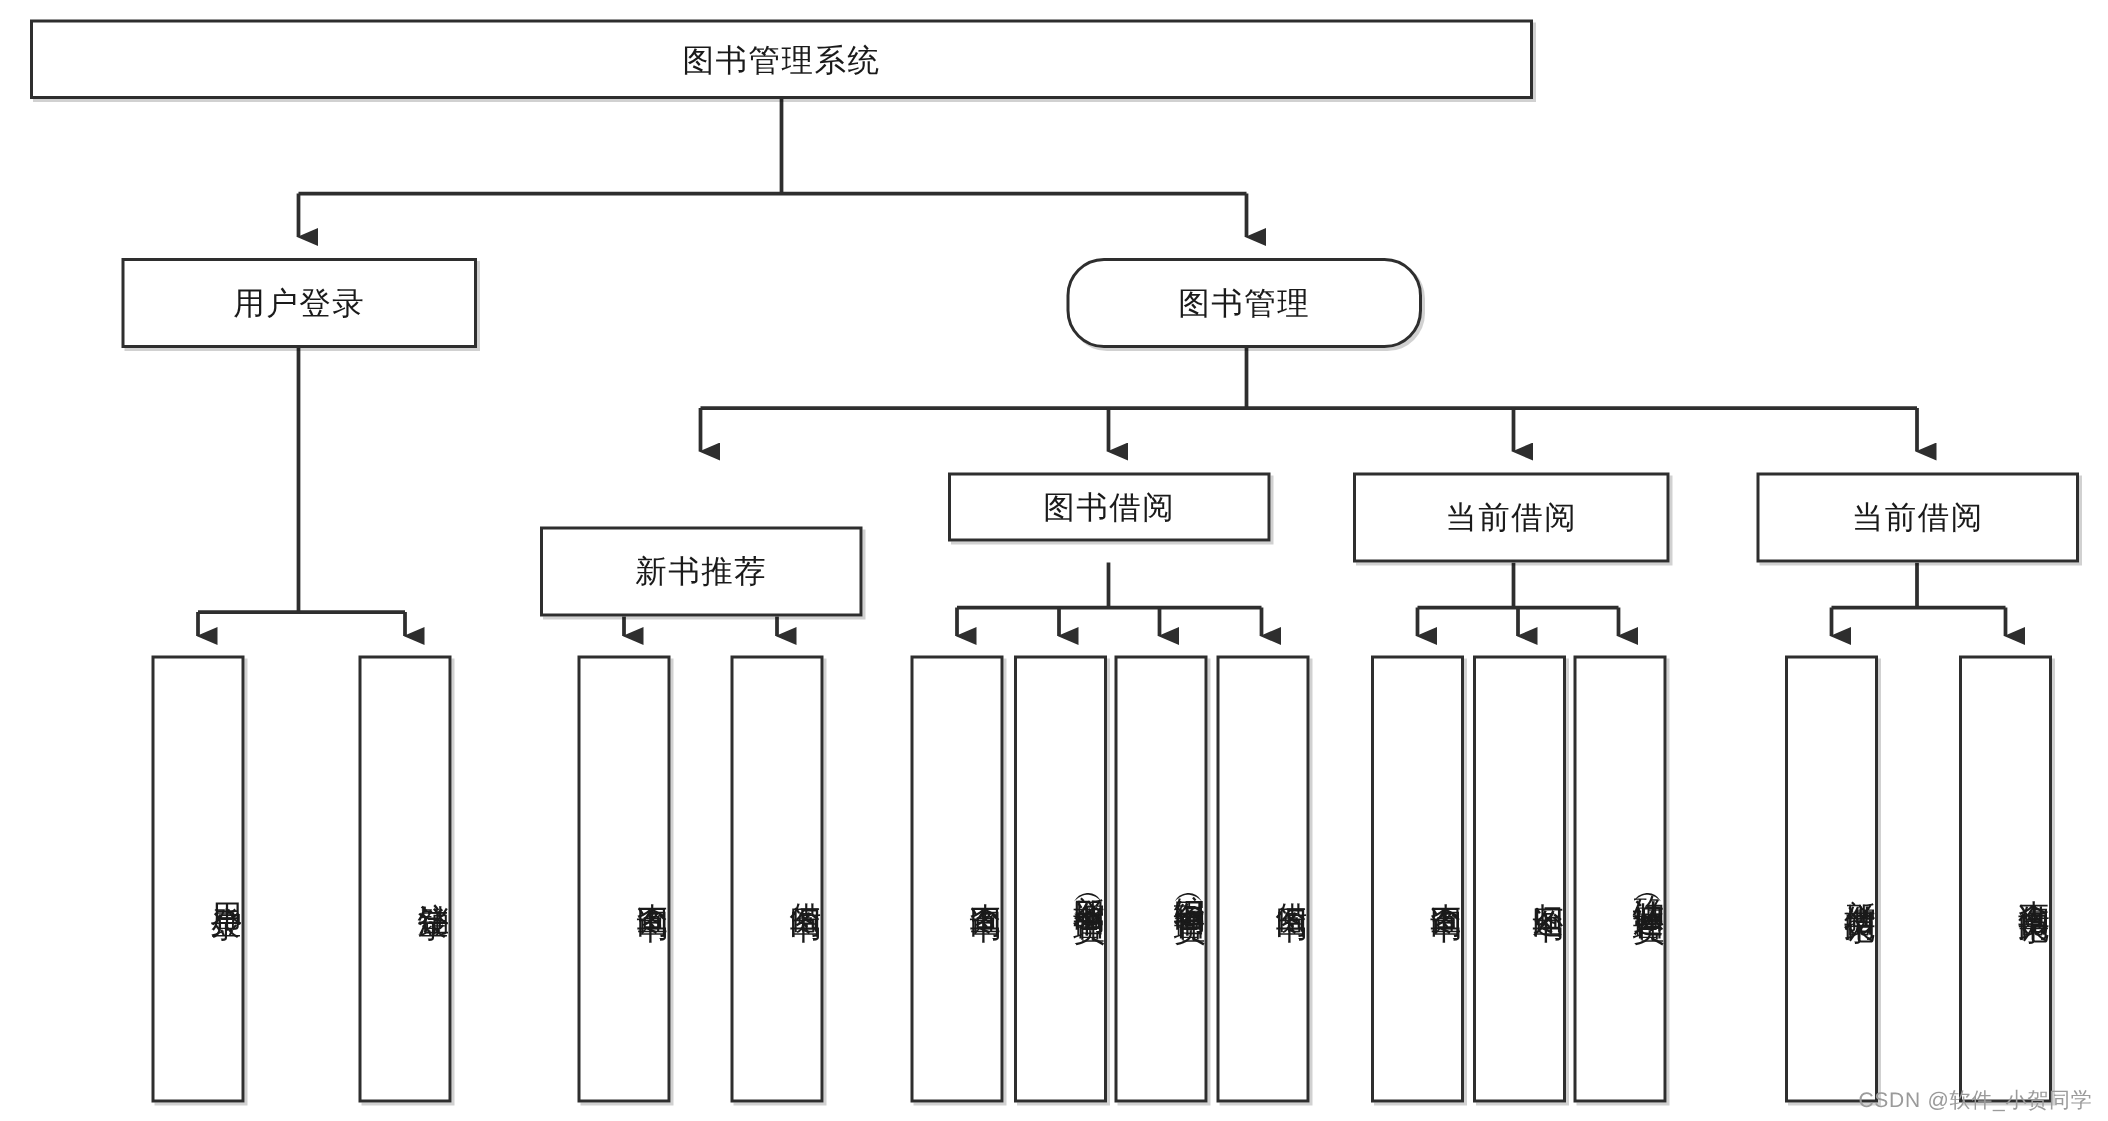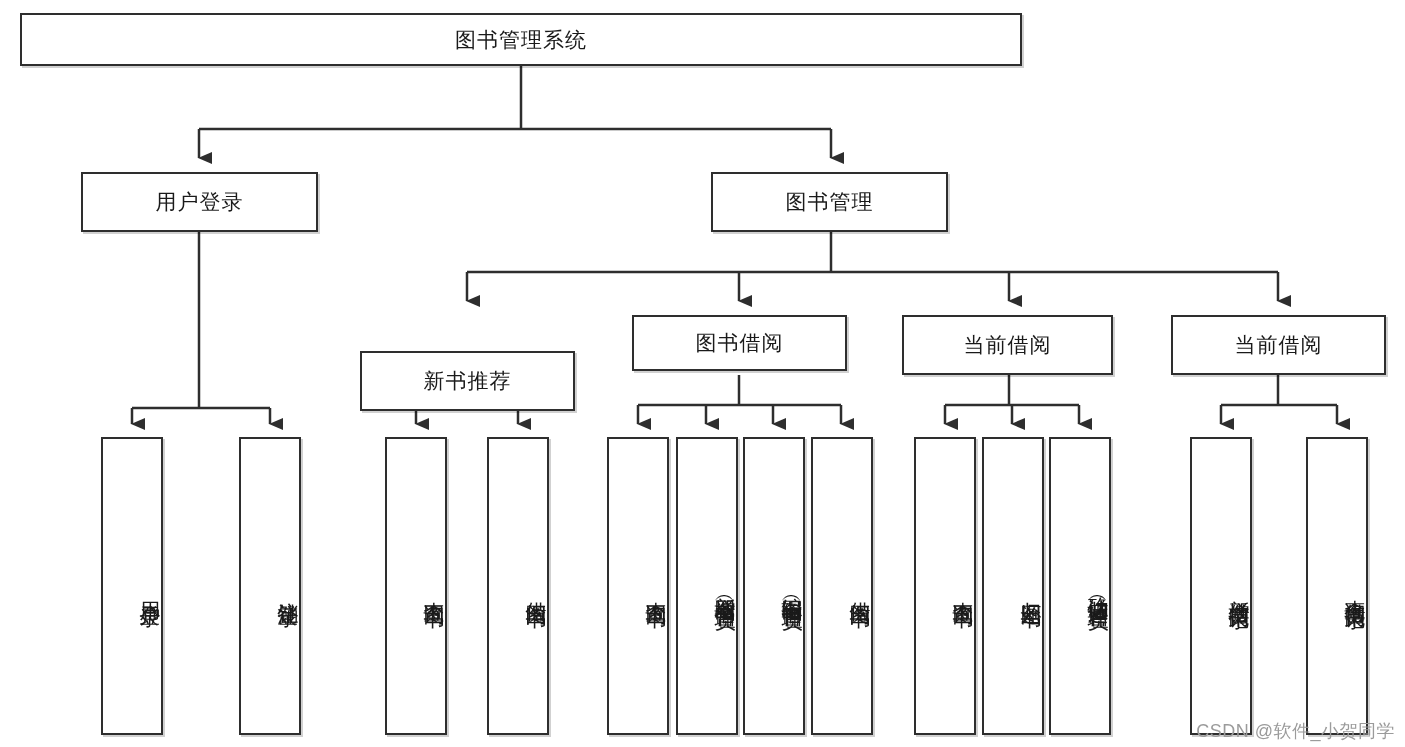--- a/index.html
+++ b/index.html
@@ -57,21 +57,21 @@
     white-space: pre;
   }
   .node.vert .label {
     writing-mode: vertical-rl;
     text-orientation: upright;
   }
   #watermark {
     position: absolute;
     right: 10px;
     bottom: 4px;
-    font-size: 18px;
+    font-size: 14px;
     color: #9b9b9b;
     letter-spacing: 0.5px;
     user-select: none;
   }
 </style>
 </head>
 <body>
 
 <div id="canvas">
 
@@ -125,28 +125,28 @@
     </g>
   </svg>
 
   <div class="node horiz" style="left:20px; top:13px; width:1002px; height:53px;">
     <span class="label">图书管理系统</span>
   </div>
 
   <div class="node horiz" style="left:81px; top:172px; width:237px; height:60px;">
     <span class="label">用户登录</span>
   </div>
-  <div class="node horiz" style="left:711px; top:172px; width:237px; height:60px;">
+  <div class="node horiz" style="left:711px; top:172px; width:237px; height:60px;border-radius:25px;">
     <span class="label">图书管理</span>
   </div>
 
   <div class="node horiz" style="left:360px; top:315px; width:215px; height:60px;margin-top:36px;">
     <span class="label">新书推荐</span>
   </div>
-  <div class="node horiz" style="left:632px; top:315px; width:215px; height:56px;">
+  <div class="node horiz" style="left:632px; top:315px; width:215px; height:46px;">
     <span class="label">图书借阅</span>
   </div>
   <div class="node horiz" style="left:902px; top:315px; width:211px; height:60px;">
     <span class="label">当前借阅</span>
   </div>
   <div class="node horiz" style="left:1171px; top:315px; width:215px; height:60px;">
     <span class="label">当前借阅</span>
   </div>
 
   <div class="node vert" style="left:101px; top:437px; width:62px; height:298px;">

